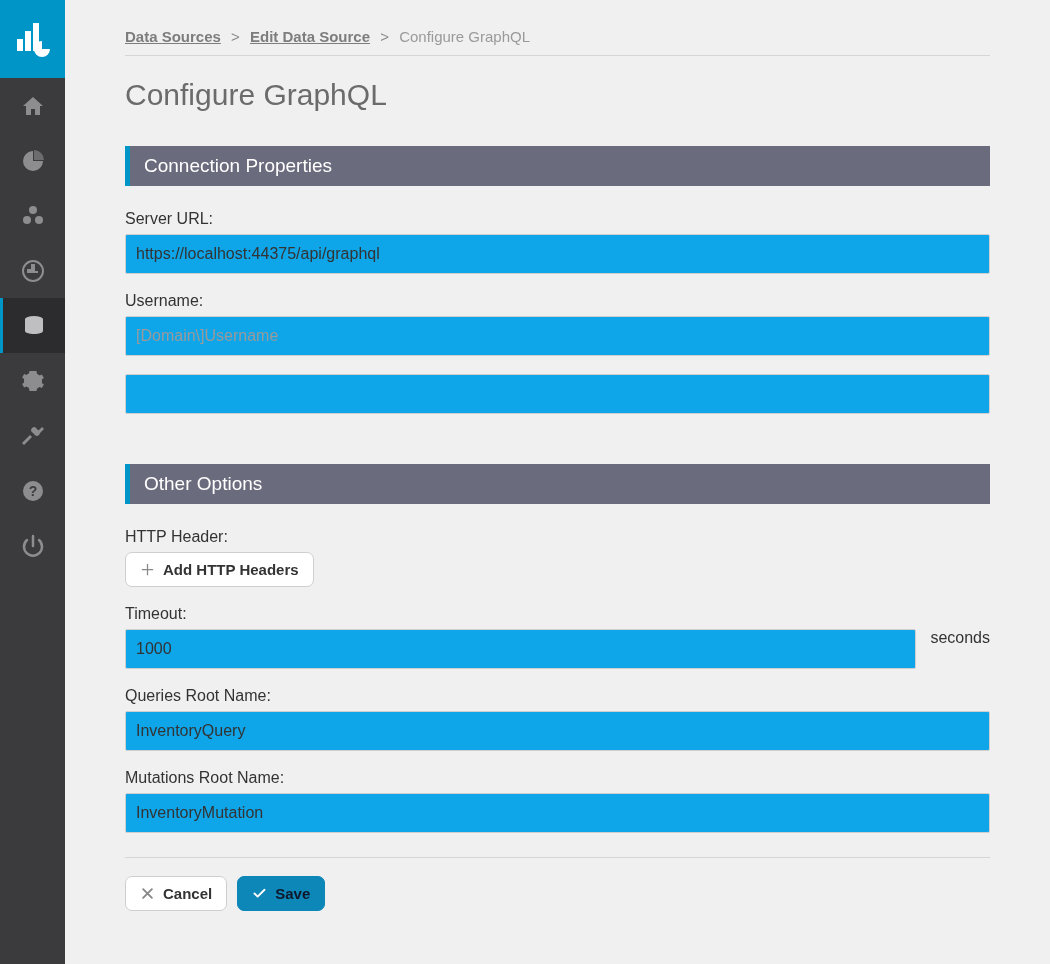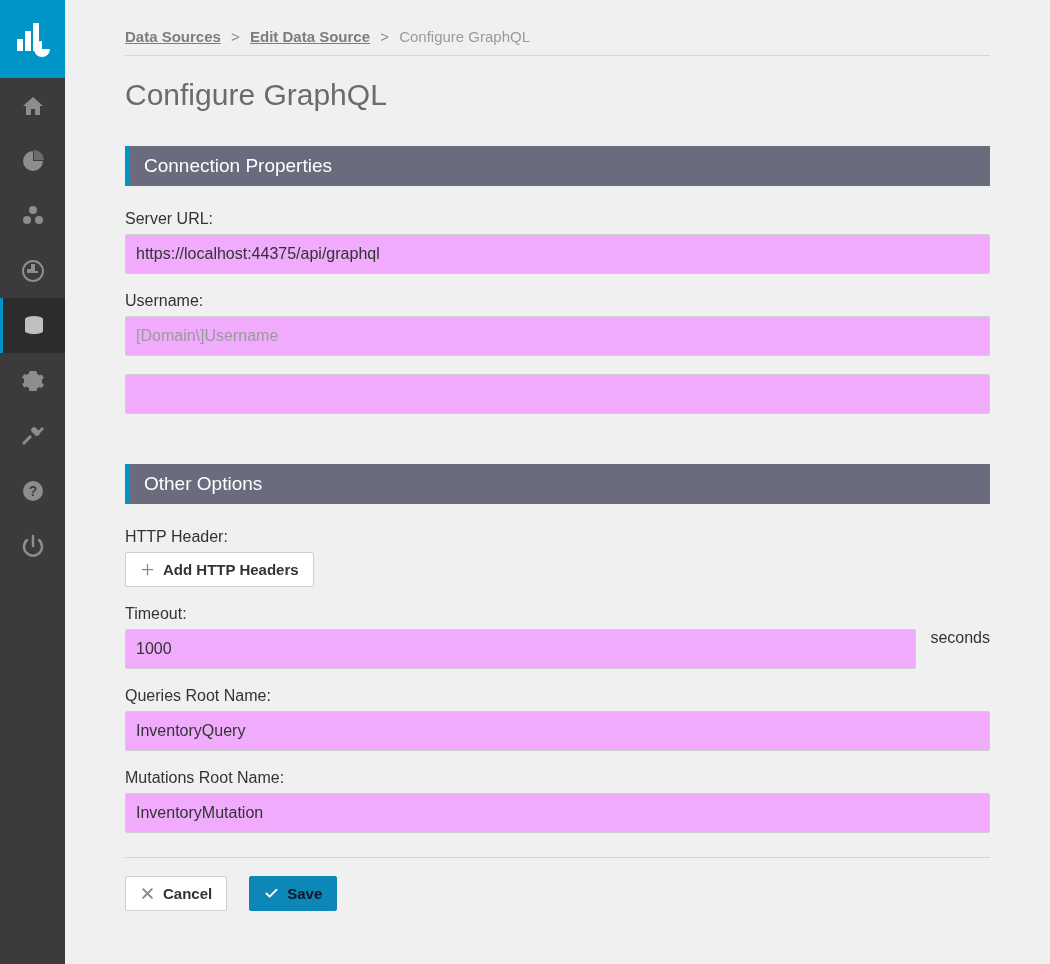--- a/index.html
+++ b/index.html
@@ -105,36 +105,36 @@
   }
   .field input[type="text"],
   .field input[type="password"] {
     width: 100%;
     height: 40px;
     border: 1px solid #cfcfcf;
     padding: 0 10px;
     font-size: 16px;
     font-family: inherit;
     color: #333;
-    background: #f0abfc;
+    background: #0ea5e9;
     border-radius: 2px;
   }
   .field input::placeholder { color: #9a9a9a; }
   .section-gap { height: 32px; }
   .btn {
     display: inline-flex;
     align-items: center;
     background: #fff;
     border: 1px solid #cfcfcf;
     padding: 8px 14px;
     font-size: 15px;
     font-weight: 600;
     color: #333;
     cursor: pointer;
-    border-radius: 2px;
+    border-radius: 7px;
   }
   .btn .icon { margin-right: 8px; display: inline-flex; }
   .btn .icon svg { width: 15px; height: 15px; fill: #888; }
   .btn.primary {
     background: #0d86b8;
     border-color: #0d86b8;
     color: #0f172a;
   }
   .btn.primary .icon svg { fill: #fff; }
   .timeout-row { display: flex; align-items: flex-start; gap: 14px; }
@@ -150,21 +150,21 @@
   }
   .timeout-row span { font-size: 16px; color: #333; }
   .footer {
     border-top: 1px solid #d6d6d6;
     margin-top: 24px;
     padding-top: 18px;
     display: flex;
     justify-content: space-between;
     align-items: center;
   }
-  .footer-right { display: flex; gap: 22px; }
+  .footer-right { display: flex; gap: 10px; }
 </style>
 </head>
 <body>
 
 <div class="sidebar">
   <div class="logo-block">
     <svg width="40" height="40" viewBox="0 0 40 40">
       <rect x="4" y="20" width="6" height="12"></rect>
       <rect x="12" y="12" width="6" height="20"></rect>
       <rect x="20" y="4" width="6" height="28"></rect>

